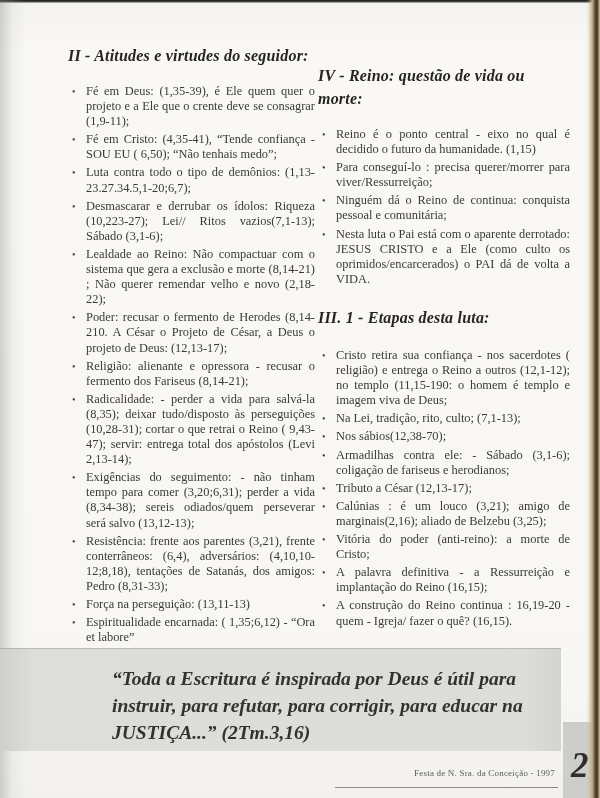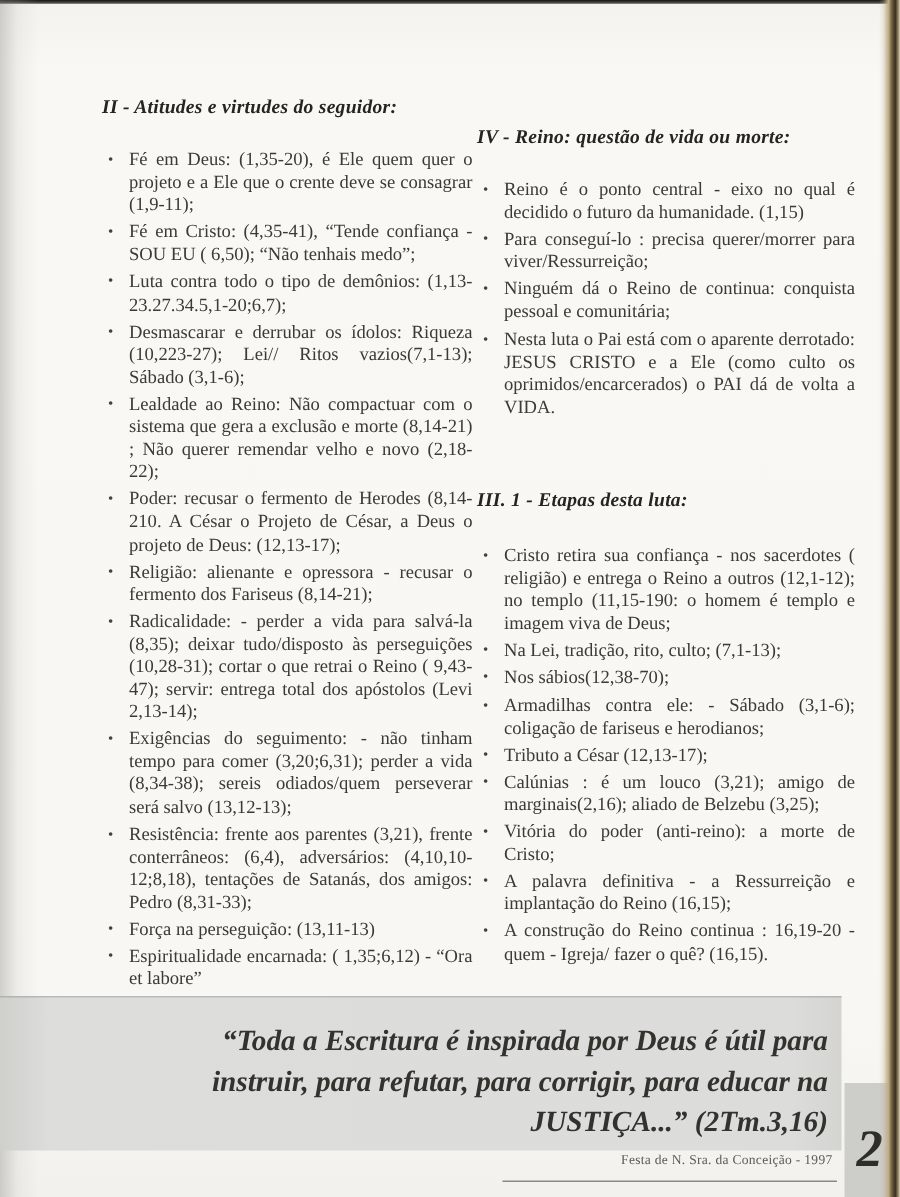--- a/index.html
+++ b/index.html
@@ -7,55 +7,54 @@
     width:600px;height:798px;position:relative;overflow:hidden;
     background:linear-gradient(180deg,#f3f2ee 0%,#f9f8f5 6%,#f8f7f3 85%,#f2f1ed 100%);
     font-family:"Liberation Serif","DejaVu Serif",serif;
     color:#3b3a35;
   }
   .edge-top{position:absolute;top:0;left:0;width:600px;height:3px;background:linear-gradient(180deg,#141412,#55534e 70%,rgba(85,83,78,0));}
   .edge-left{position:absolute;top:0;left:0;width:26px;height:798px;background:linear-gradient(90deg,rgba(140,140,136,.38),rgba(190,190,186,.18) 45%,rgba(190,190,186,0));}
   .edge-right{position:absolute;top:0;right:0;width:14px;height:798px;
     background:linear-gradient(90deg,rgba(0,0,0,0) 0%,rgba(201,184,148,.25) 20%,#c0ad87 45%,#6a5b3f 62%,#37301f 78%,#8d7d5d 90%,#d9cfb6 100%);}
   .col{position:absolute;}
-  .heading{font-style:italic;font-weight:bold;font-size:13px;line-height:23px;color:#26241e;letter-spacing:.2px;margin-top:15px;}
+  .heading{font-style:italic;font-weight:bold;font-size:16px;line-height:23px;color:#26241e;letter-spacing:.2px;}
   ul.blist{list-style:none;margin:0;padding:0;}
   ul.blist li{position:relative;padding-left:18px;margin-bottom:3px;font-size:12.4px;line-height:15.1px;text-align:justify;}
   ul.blist .blt{position:absolute;left:4px;top:0;font-size:10px;line-height:15px;color:#44423c;}
   .left-col{left:68px;top:44px;width:247px;}
   .left-col ul{margin-top:17px;}
   .right-col-iv{left:318px;top:64px;width:252px;}
   .right-col-iv ul{margin-top:17px;}
   .right-col-iii{left:318px;top:306px;width:252px;}
   .right-col-iii ul{margin-top:19px;}
   .quote-band{
-    position:absolute;left:0;top:664px;width:561px;height:103px;
+    position:absolute;left:0;top:648px;width:561px;height:103px;
     background:linear-gradient(90deg,#cfcfcc 0%,#dddddb 6%,#dcdcda 94%,#d4d4d1 100%);
     box-shadow:inset 0 1px 0 rgba(120,120,118,.35);
-    text-align:right;
   }
   .quote-text{
     position:absolute;left:112px;top:17px;width:440px;
     font-style:italic;font-weight:bold;font-size:19.5px;line-height:27px;color:#33322d;
   }
   .footer-line{position:absolute;left:335px;top:787px;width:223px;height:1px;background:#8a8983;}
   .footer-text{position:absolute;right:45px;top:768px;font-size:9px;color:#5c5b55;font-family:"Liberation Serif","DejaVu Serif",serif;letter-spacing:.2px;}
   .pagenum-box{position:absolute;left:563px;top:722px;width:37px;height:76px;background:#cdcdca;}
   .pagenum{position:absolute;left:8px;top:24px;font-size:35px;font-weight:bold;color:#2e2d28;font-family:"Liberation Serif",serif;font-style:italic;}
 </style>
 </head>
 <body>
 
 <div class="edge-top"></div>
 <div class="edge-left"></div>
 
 <div class="col left-col">
   <div class="heading">II - Atitudes e virtudes do seguidor:</div>
   <ul class="blist">
-    <li><span class="blt">•</span><span>Fé em Deus: (1,35-20), é Ele quem quer o projeto e a Ele que o crente deve se consagrar (1,9-11);</span></li>
+    <li><span class="blt">•</span><span>Fé em Deus: (1,35-39), é Ele quem quer o projeto e a Ele que o crente deve se consagrar (1,9-11);</span></li>
     <li><span class="blt">•</span><span>Fé em Cristo: (4,35-41), “Tende confiança - SOU EU ( 6,50); “Não tenhais medo”;</span></li>
     <li><span class="blt">•</span><span>Luta contra todo o tipo de demônios: (1,13-23.27.34.5,1-20;6,7);</span></li>
     <li><span class="blt">•</span><span>Desmascarar e derrubar os ídolos: Riqueza (10,223-27); Lei// Ritos vazios(7,1-13); Sábado (3,1-6);</span></li>
     <li><span class="blt">•</span><span>Lealdade ao Reino: Não compactuar com o sistema que gera a exclusão e morte (8,14-21) ; Não querer remendar velho e novo (2,18-22);</span></li>
     <li><span class="blt">•</span><span>Poder: recusar o fermento de Herodes (8,14-210. A César o Projeto de César, a Deus o projeto de Deus: (12,13-17);</span></li>
     <li><span class="blt">•</span><span>Religião: alienante e opressora - recusar o fermento dos Fariseus (8,14-21);</span></li>
     <li><span class="blt">•</span><span>Radicalidade: - perder a vida para salvá-la (8,35); deixar tudo/disposto às perseguições (10,28-31); cortar o que retrai o Reino ( 9,43-47); servir: entrega total dos apóstolos (Levi 2,13-14);</span></li>
     <li><span class="blt">•</span><span>Exigências do seguimento: - não tinham tempo para comer (3,20;6,31); perder a vida (8,34-38); sereis odiados/quem perseverar será salvo (13,12-13);</span></li>
     <li><span class="blt">•</span><span>Resistência: frente aos parentes (3,21), frente conterrâneos: (6,4), adversários: (4,10,10-12;8,18), tentações de Satanás, dos amigos: Pedro (8,31-33);</span></li>
     <li><span class="blt">•</span><span>Força na perseguição: (13,11-13)</span></li>

